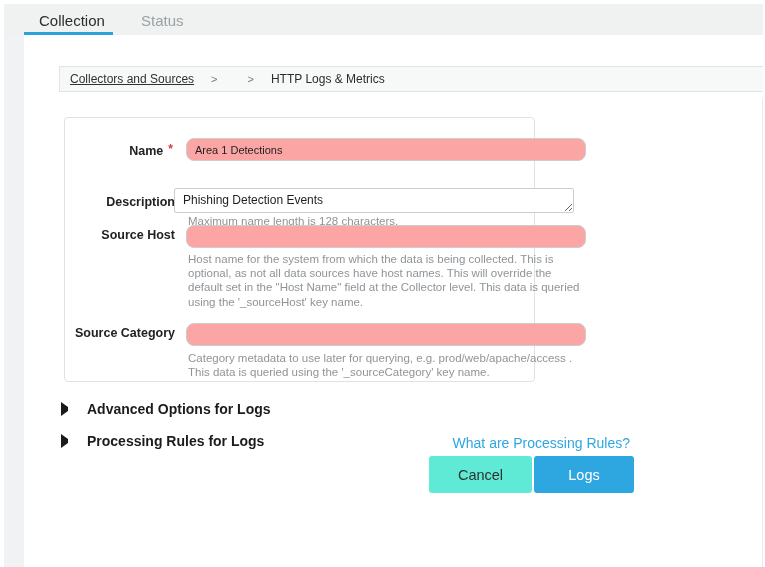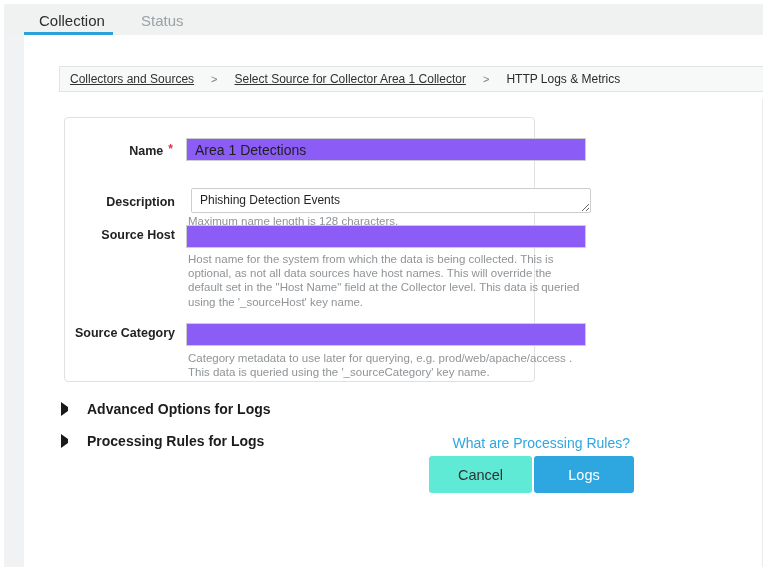--- a/index.html
+++ b/index.html
@@ -27,23 +27,23 @@
   .crumb-sep { color:#77797b; margin:0 13px; font-size:11px; }
   .crumb-current { color:#2b2b2b; }
 
   
   .form-panel { position:absolute; left:60px; top:113px; width:471px; height:265px;
     background:#fff; border:1px solid #e1e1e1; border-radius:4px; }
   .f-label { position:absolute; left:0; width:112px; text-align:right;
     font-size:12.5px; font-weight:bold; color:#222; line-height:14px; }
   .req { color:#d9363e; font-size:12px; vertical-align:2px; margin-left:1px; }
   .f-input { position:absolute; left:121px; width:400px; height:23px;
-    border:1px solid #cbcdce; border-radius:0; padding:0 8px;
-    font-family:"Liberation Sans", sans-serif; font-size:14px; color:#1f1f1f; background:#8b5cf6; outline:none; }
-  .f-textarea { position:absolute; left:126px; width:400px; height:25px;
+    border:1px solid #cbcdce; border-radius:8px; padding:0 8px;
+    font-family:"Liberation Sans", sans-serif; font-size:11px; color:#1f1f1f; background:#fca5a5; outline:none; }
+  .f-textarea { position:absolute; left:109px; width:400px; height:25px;
     border:1px solid #cbcdce; border-radius:2px; padding:4px 8px 0;
     font-family:"Liberation Sans", sans-serif; font-size:12px; color:#1f1f1f;
     resize:vertical; overflow:hidden; outline:none; }
   .f-help { position:absolute; left:121px; width:404px; font-size:11.5px;
     color:#909497; line-height:14.2px; }
 
   
   .section-toggle { position:absolute; left:55px; display:flex; align-items:center; cursor:pointer; height:16px; }
   .arrow-icon { width:0; height:0; border-left:7px solid #1a1a1a;
     border-top:5px solid transparent; border-bottom:5px solid transparent; }
@@ -68,21 +68,20 @@
     <div class="tab-underline"></div>
   </div>
 
   <div class="left-strip"></div>
   <div class="content"></div>
   <div class="right-edge-line"></div>
 
   <div class="breadcrumb">
     <span class="crumb-link">Collectors and Sources</span>
     <span class="crumb-sep">&gt;</span>
-    <span class="crumb-link">Select Source for Collector Area 1 Collector</span>
     <span class="crumb-sep">&gt;</span>
     <span class="crumb-current">HTTP Logs &amp; Metrics</span>
   </div>
 
   <div class="form-panel">
 
     <div class="f-label" style="top:22px;">
       <span>Name</span><span class="req">*</span>
     </div>
     <input class="f-input" style="top: 20px;" type="text" value="Area 1 Detections">

